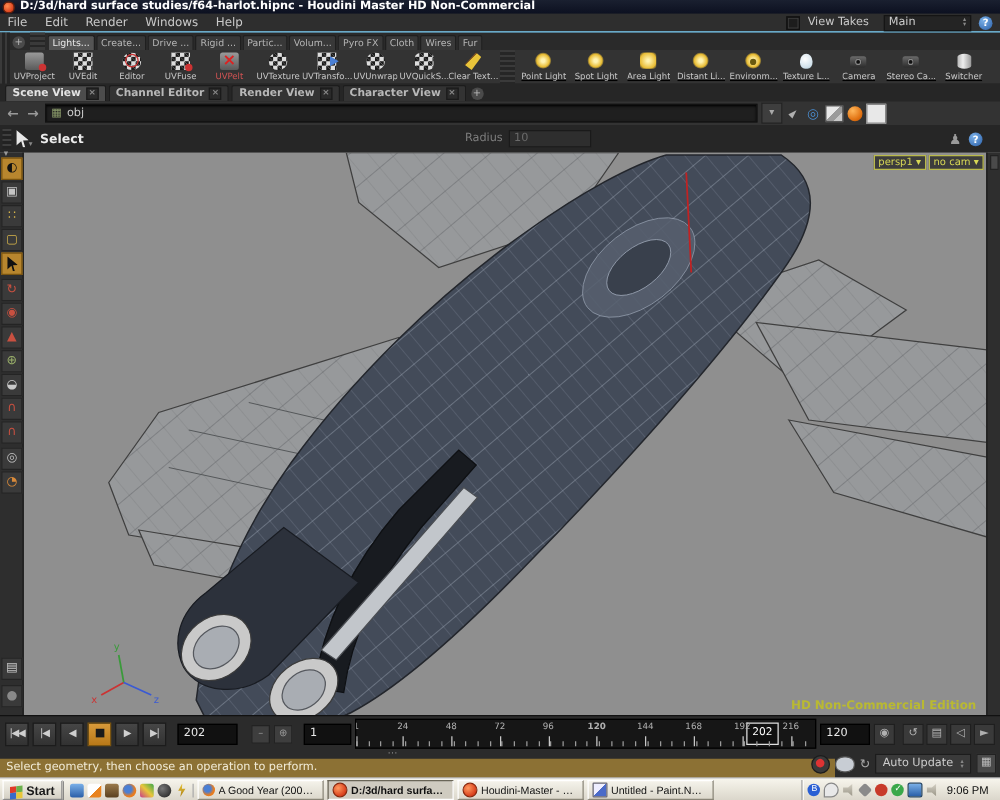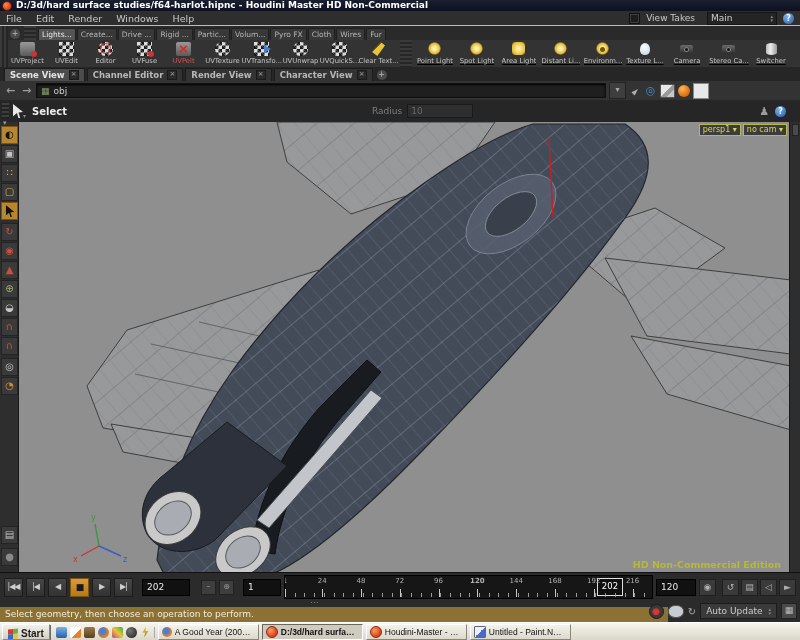--- a/index.html
+++ b/index.html
@@ -556,15 +556,26 @@
         <span class="tlab">D:/3d/hard surface st...</span>
       </div>
     <div class="taskbtn">
         <span class="appico houdini"></span>
         <span class="tlab">Houdini-Master - Floating...</span>
       </div>
     <div class="taskbtn">
         <span class="appico paintnet"></span>
         <span class="tlab">Untitled - Paint.NET v3.36</span>
       </div>
+    <div class="tray">
+      <span class="trayico" style="border-radius:50%;background:#2a5fd4;color:#fff;font-size:7px;text-align:center;line-height:10px;">B</span>
+      <span class="trayico" style="border-radius:50% 50% 50% 0;background:#e8e8e8;border:1px solid #888;"></span>
+      <span class="trayico" style="background:linear-gradient(#d4d0c4,#9a9688);clip-path:polygon(0 30%,40% 30%,75% 0,75% 100%,40% 70%,0 70%);"></span>
+      <span class="trayico" style="background:#8a8a8a;transform:rotate(45deg) scale(.8);"></span>
+      <span class="trayico" style="border-radius:50%;background:#c83a2a;"></span>
+      <span class="trayico" style="border-radius:50%;background:#3aa84a;color:#fff;font-size:7px;text-align:center;line-height:10px;">✓</span>
+      <span class="trayico" style="background:linear-gradient(#7ab0e8,#2a5fa8);border:1px solid #246;"></span>
+      <span class="trayico" style="background:linear-gradient(#d4d0c4,#9a9688);clip-path:polygon(0 30%,40% 30%,75% 0,75% 100%,40% 70%,0 70%);"></span>
+      <span class="clock">9:06 PM</span>
+    </div>
   </div>
 
 </div>
 
 </body></html>

